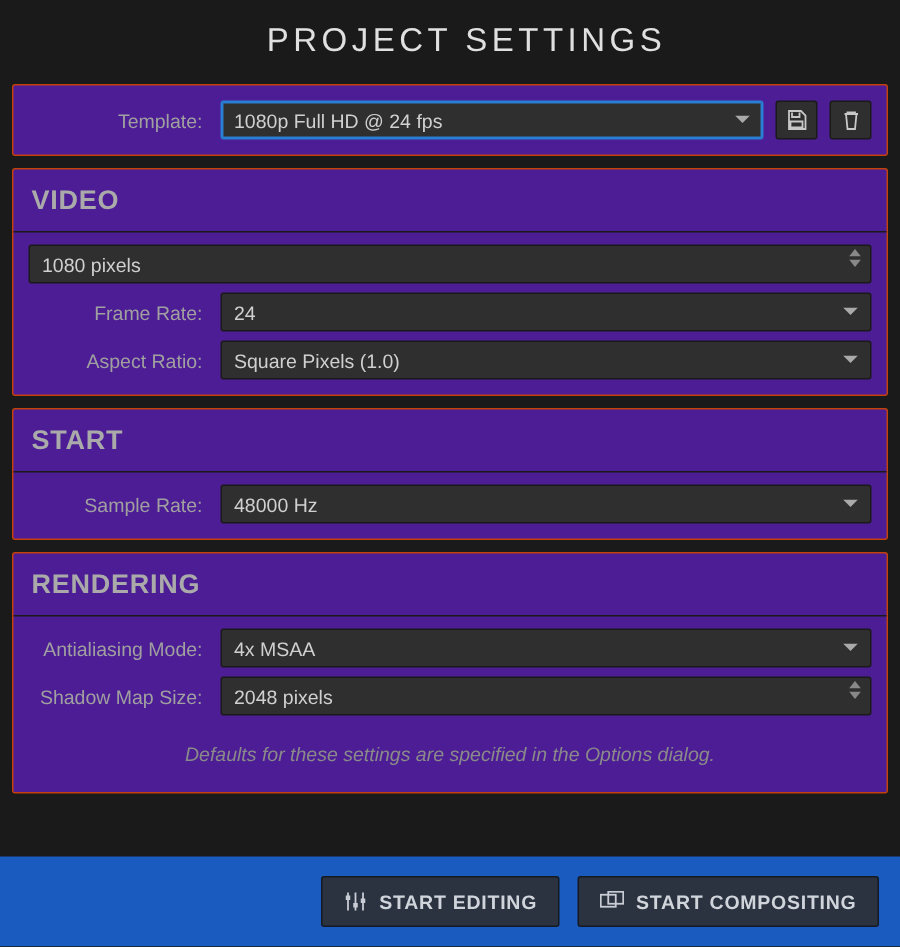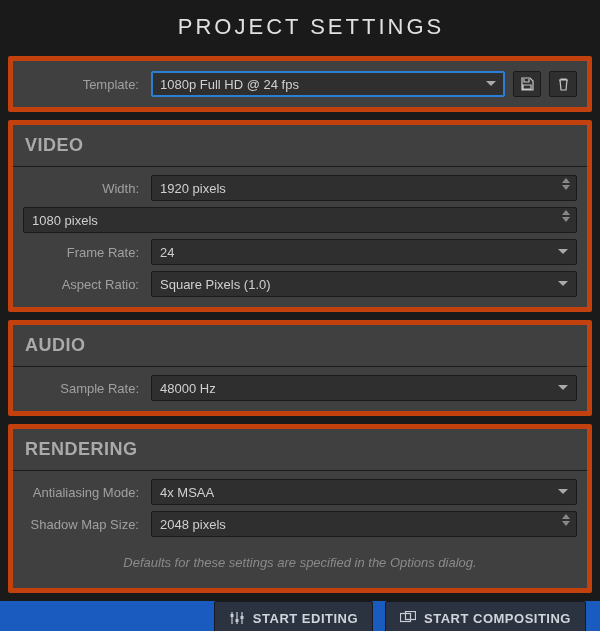--- a/index.html
+++ b/index.html
@@ -24,22 +24,22 @@
     margin-left: 22px;
   }
   .content {
     flex: 1;
     padding: 0 8px 8px 8px;
     display: flex;
     flex-direction: column;
     gap: 8px;
   }
   .panel {
-    background: #404040;
-    border: 5px solid #c2410c;
+    background: #4c1d95;
+    border: 1px solid #c2410c;
     border-radius: 2px;
   }
   .template-row {
     display: flex;
     align-items: center;
     padding: 10px 10px;
     gap: 8px;
   }
   .label {
     width: 120px;
@@ -175,34 +175,20 @@
             </svg>
         </span>
       </div>
     </div>
   </div>
 
   <div class="panel">
     <div class="section-header">VIDEO</div>
     <div class="section-body">
       <div class="form-row">
-        <div class="label">Width:</div>
-        <div class="spinner">
-          <span>1920 pixels</span>
-          <span class="stepper">
-            <svg width="8" height="5" viewBox="0 0 8 5">
-                <path d="M0 5 L4 0 L8 5 Z" fill="#888"></path>
-              </svg>
-            <svg width="8" height="5" viewBox="0 0 8 5">
-                <path d="M0 0 L4 5 L8 0 Z" fill="#888"></path>
-              </svg>
-          </span>
-        </div>
-      </div>
-      <div class="form-row">
         <div class="spinner">
           <span>1080 pixels</span>
           <span class="stepper">
             <svg width="8" height="5" viewBox="0 0 8 5">
                 <path d="M0 5 L4 0 L8 5 Z" fill="#888"></path>
               </svg>
             <svg width="8" height="5" viewBox="0 0 8 5">
                 <path d="M0 0 L4 5 L8 0 Z" fill="#888"></path>
               </svg>
           </span>
@@ -227,21 +213,21 @@
             <svg width="10" height="6" viewBox="0 0 10 6">
                 <path d="M0 0 L5 5 L10 0 Z" fill="#aaa"></path>
               </svg>
           </span>
         </div>
       </div>
     </div>
   </div>
 
   <div class="panel">
-    <div class="section-header">AUDIO</div>
+    <div class="section-header">START</div>
     <div class="section-body">
       <div class="form-row">
         <div class="label">Sample Rate:</div>
         <div class="select">
           <span>48000 Hz</span>
           <span class="chev">
             <svg width="10" height="6" viewBox="0 0 10 6">
                 <path d="M0 0 L5 5 L10 0 Z" fill="#aaa"></path>
               </svg>
           </span>

